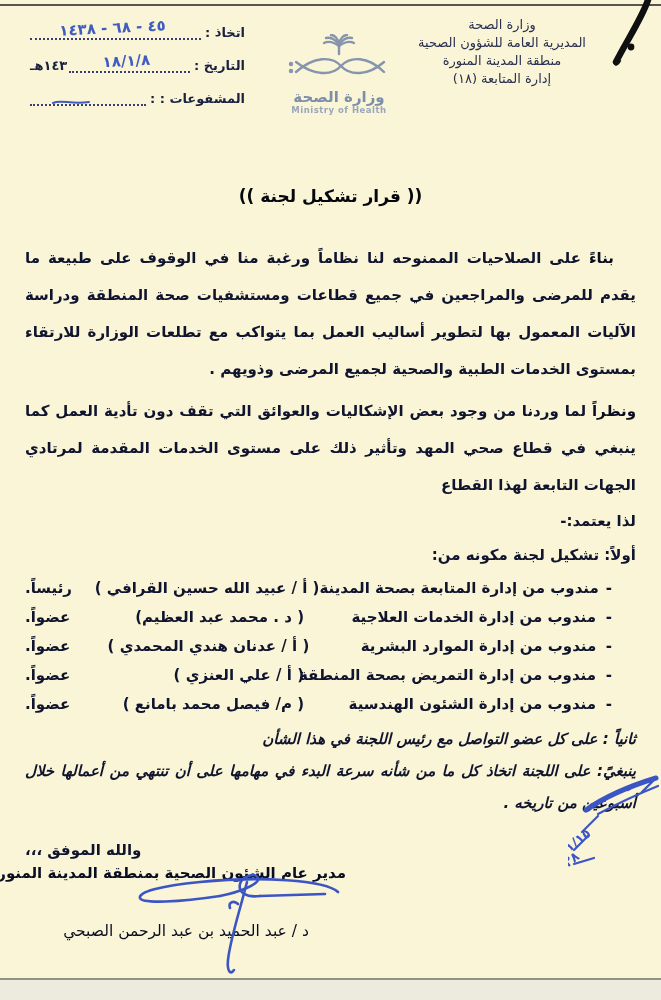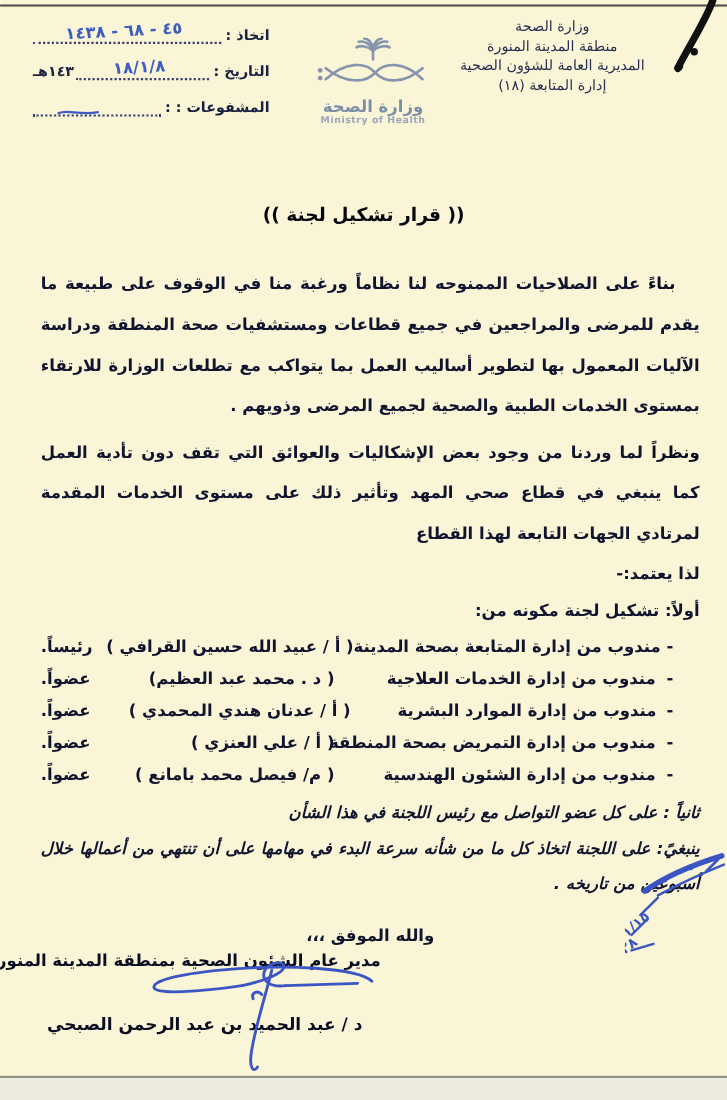--- a/index.html
+++ b/index.html
@@ -30,53 +30,53 @@
   .ref-row{display:flex;align-items:flex-end;justify-content:flex-start;margin-bottom:13px;height:20px;}
   .ref-label{font-weight:bold;color:#1a2040;white-space:nowrap;margin-left:4px;}
   .ref-dots{flex:1;border-bottom:2px dotted #39406e;position:relative;height:18px;}
   .hand{position:absolute;bottom:1px;right:6px;left:0;color:#3f5cc0;font-size:15px;font-weight:bold;transform:rotate(-3deg);white-space:nowrap;text-align:center;}
   .ref-printed{white-space:nowrap;margin-right:2px;color:#1a2040;font-weight:bold;}
 
   
   .doc-title{position:absolute;top:186px;left:0;right:0;text-align:center;font-size:17px;font-weight:bold;color:#05070f;}
 
   
-  .body{position:absolute;top:240px;right:25px;left:37px;font-size:15px;font-weight:bold;color:#10142e;text-align:justify;line-height:37px;}
+  .body{position:absolute;top:240px;right:25px;left:25px;font-size:15px;font-weight:bold;color:#10142e;text-align:justify;line-height:37px;}
   .p1{text-indent:22px;margin:0;}
   .p2{margin:5px 0 0;}
   .lead{color:#0a0d22;}
   .decide{margin:0;line-height:34px;}
   .first-line{margin:0;line-height:34px;}
   .committee{margin:2px 24px 4px 0;}
   .c-row{display:flex;align-items:baseline;line-height:29px;}
   .c-dash{width:16px;}
   .c-dept{width:292px;white-space:nowrap;}
   .c-name{flex:1;text-align:right;white-space:nowrap;}
   .c-role{width:84px;text-align:left;white-space:nowrap;}
   .clause{margin:0;line-height:32px;font-style:italic;}
-  .closing{margin:16px 0 0;text-align:center;line-height:30px;}
+  .closing{margin:16px 0 0;text-align:left;line-height:30px;}
 
   
   .sig-block{position:absolute;top:864px;right:auto;left:26px;width:320px;text-align:center;}
   .sig-title{font-size:15px;font-weight:bold;color:#0a0d22;white-space:nowrap;}
-  .sig-name{font-size:15.5px;font-weight:bold;color:#0a0d22;margin-top:40px;white-space:nowrap;}
+  .sig-name{font-size:15.5px;font-weight:normal;color:#0a0d22;margin-top:40px;white-space:nowrap;}
 
   .svg-abs{position:absolute;pointer-events:none;}
 </style>
 </head>
 <body>
 
 <div class="page">
 
   <div class="scan-top-line"></div>
 
   <div class="gov-header">
     <div class="gov-line">وزارة الصحة</div>
+    <div class="gov-line">المديرية العامة للشؤون الصحية</div>
     <div class="gov-line">منطقة المدينة المنورة</div>
-    <div class="gov-line">المديرية العامة للشؤون الصحية</div>
     <div class="gov-line">إدارة المتابعة (١٨)</div>
   </div>
 
   <div class="logo">
     <svg width="110" height="52" viewBox="0 0 110 52">
       <g stroke="#8695ad" fill="none" stroke-width="2.4" stroke-linecap="round">
 
         <path d="M55 20 L55 12"></path>
         <path d="M55 12 C50 8 44 7 40 9"></path>
         <path d="M55 12 C60 8 66 7 70 9"></path>

